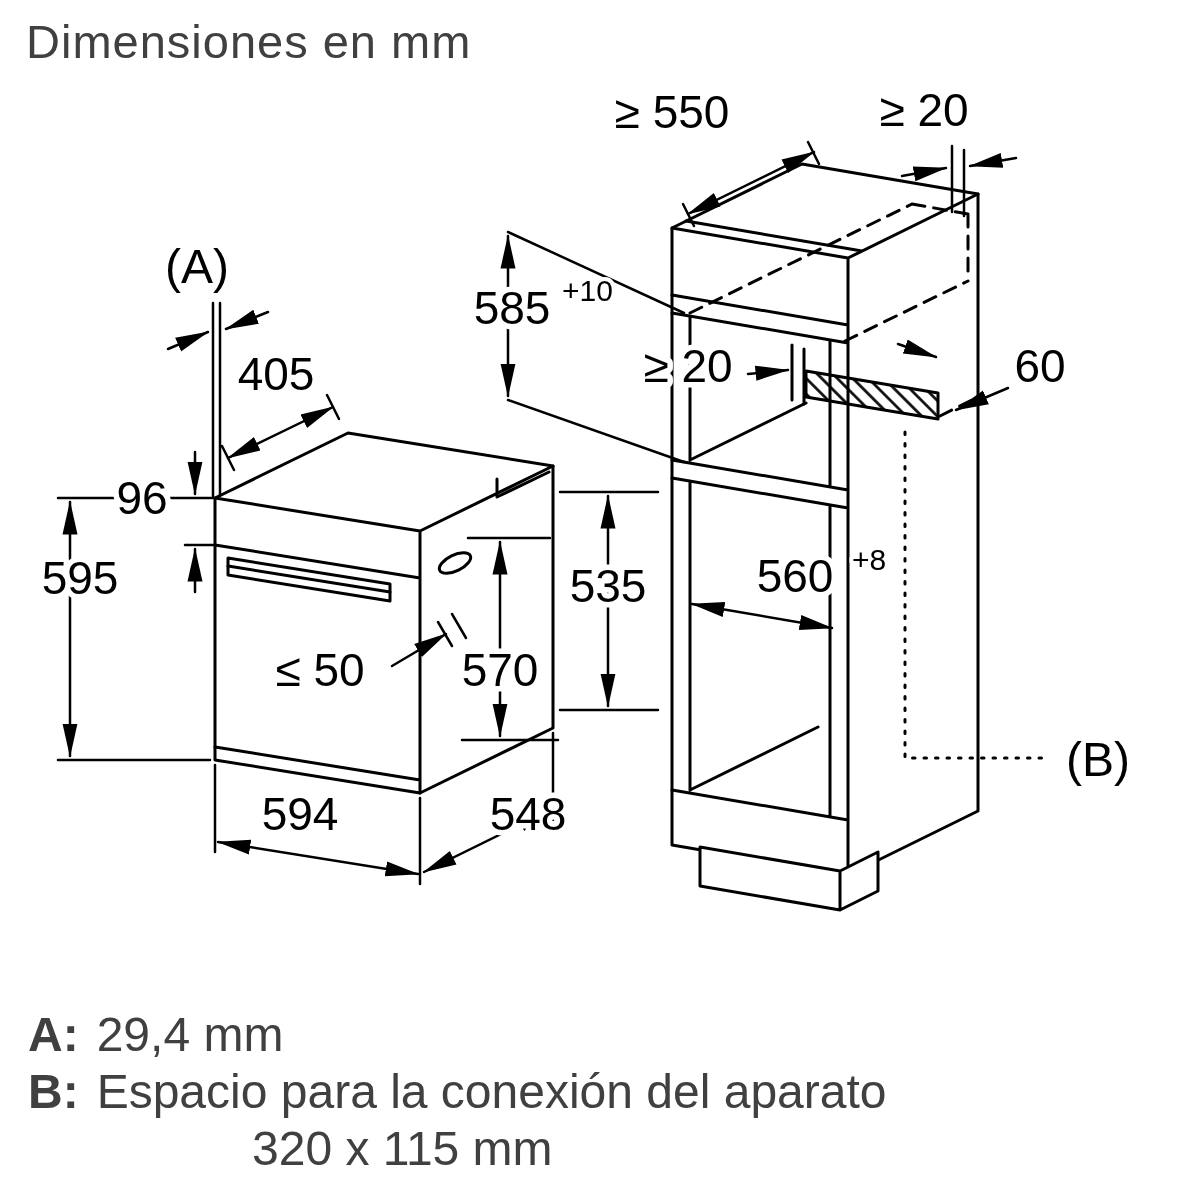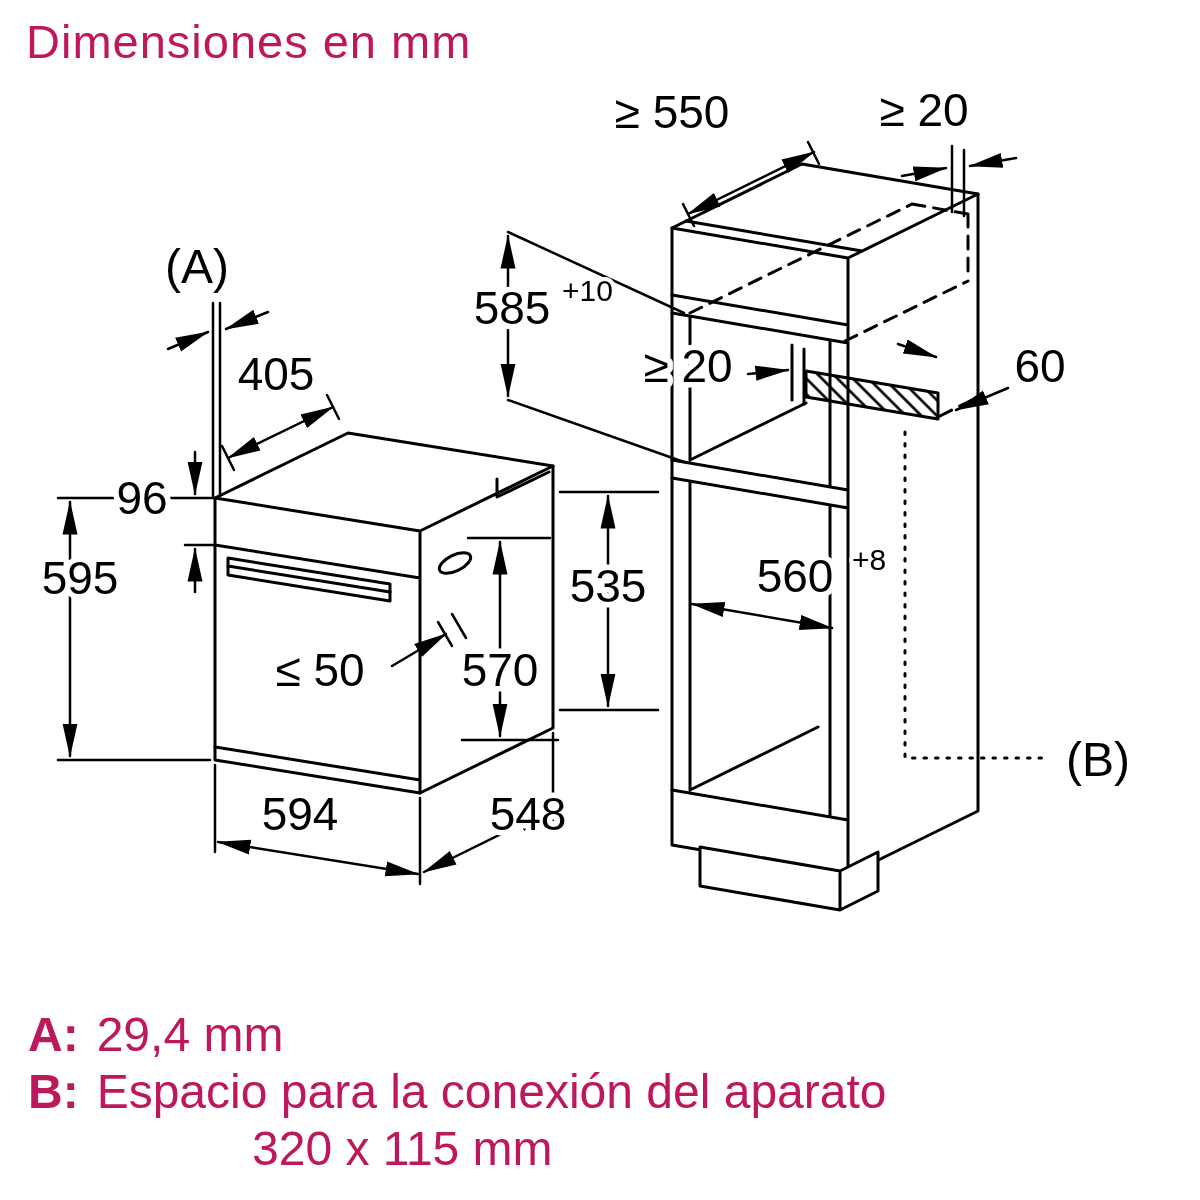--- a/index.html
+++ b/index.html
@@ -1,17 +1,17 @@
 <!DOCTYPE html>
 <html><head>
 <meta charset="utf-8">
 <style>
   html,body{margin:0;padding:0;background:#fff;}
   .page{position:relative;width:1200px;height:1200px;background:#ffffff;overflow:hidden;
-        font-family:"Liberation Sans",sans-serif;color:#be185d;}
+        font-family:"Liberation Sans",sans-serif;color:#404040;}
   .title{position:absolute;left:26px;top:14px;font-size:47px;letter-spacing:1px;}
   svg.diagram{position:absolute;left:0;top:0;}
   svg text{font-family:"Liberation Sans",sans-serif;font-size:46px;fill:#000;
            paint-order:stroke;stroke:#ffffff;stroke-width:11px;stroke-linejoin:round;}
   svg text.sup{font-size:30px;stroke-width:8px;}
   svg text.big{font-size:48px;}
   .notes{position:absolute;left:28px;top:1006px;font-size:48px;line-height:57px;}
   .note-line{display:flex;}
   .nkey{font-weight:bold;margin-right:18px;}
   .indent{margin-left:224px;}

